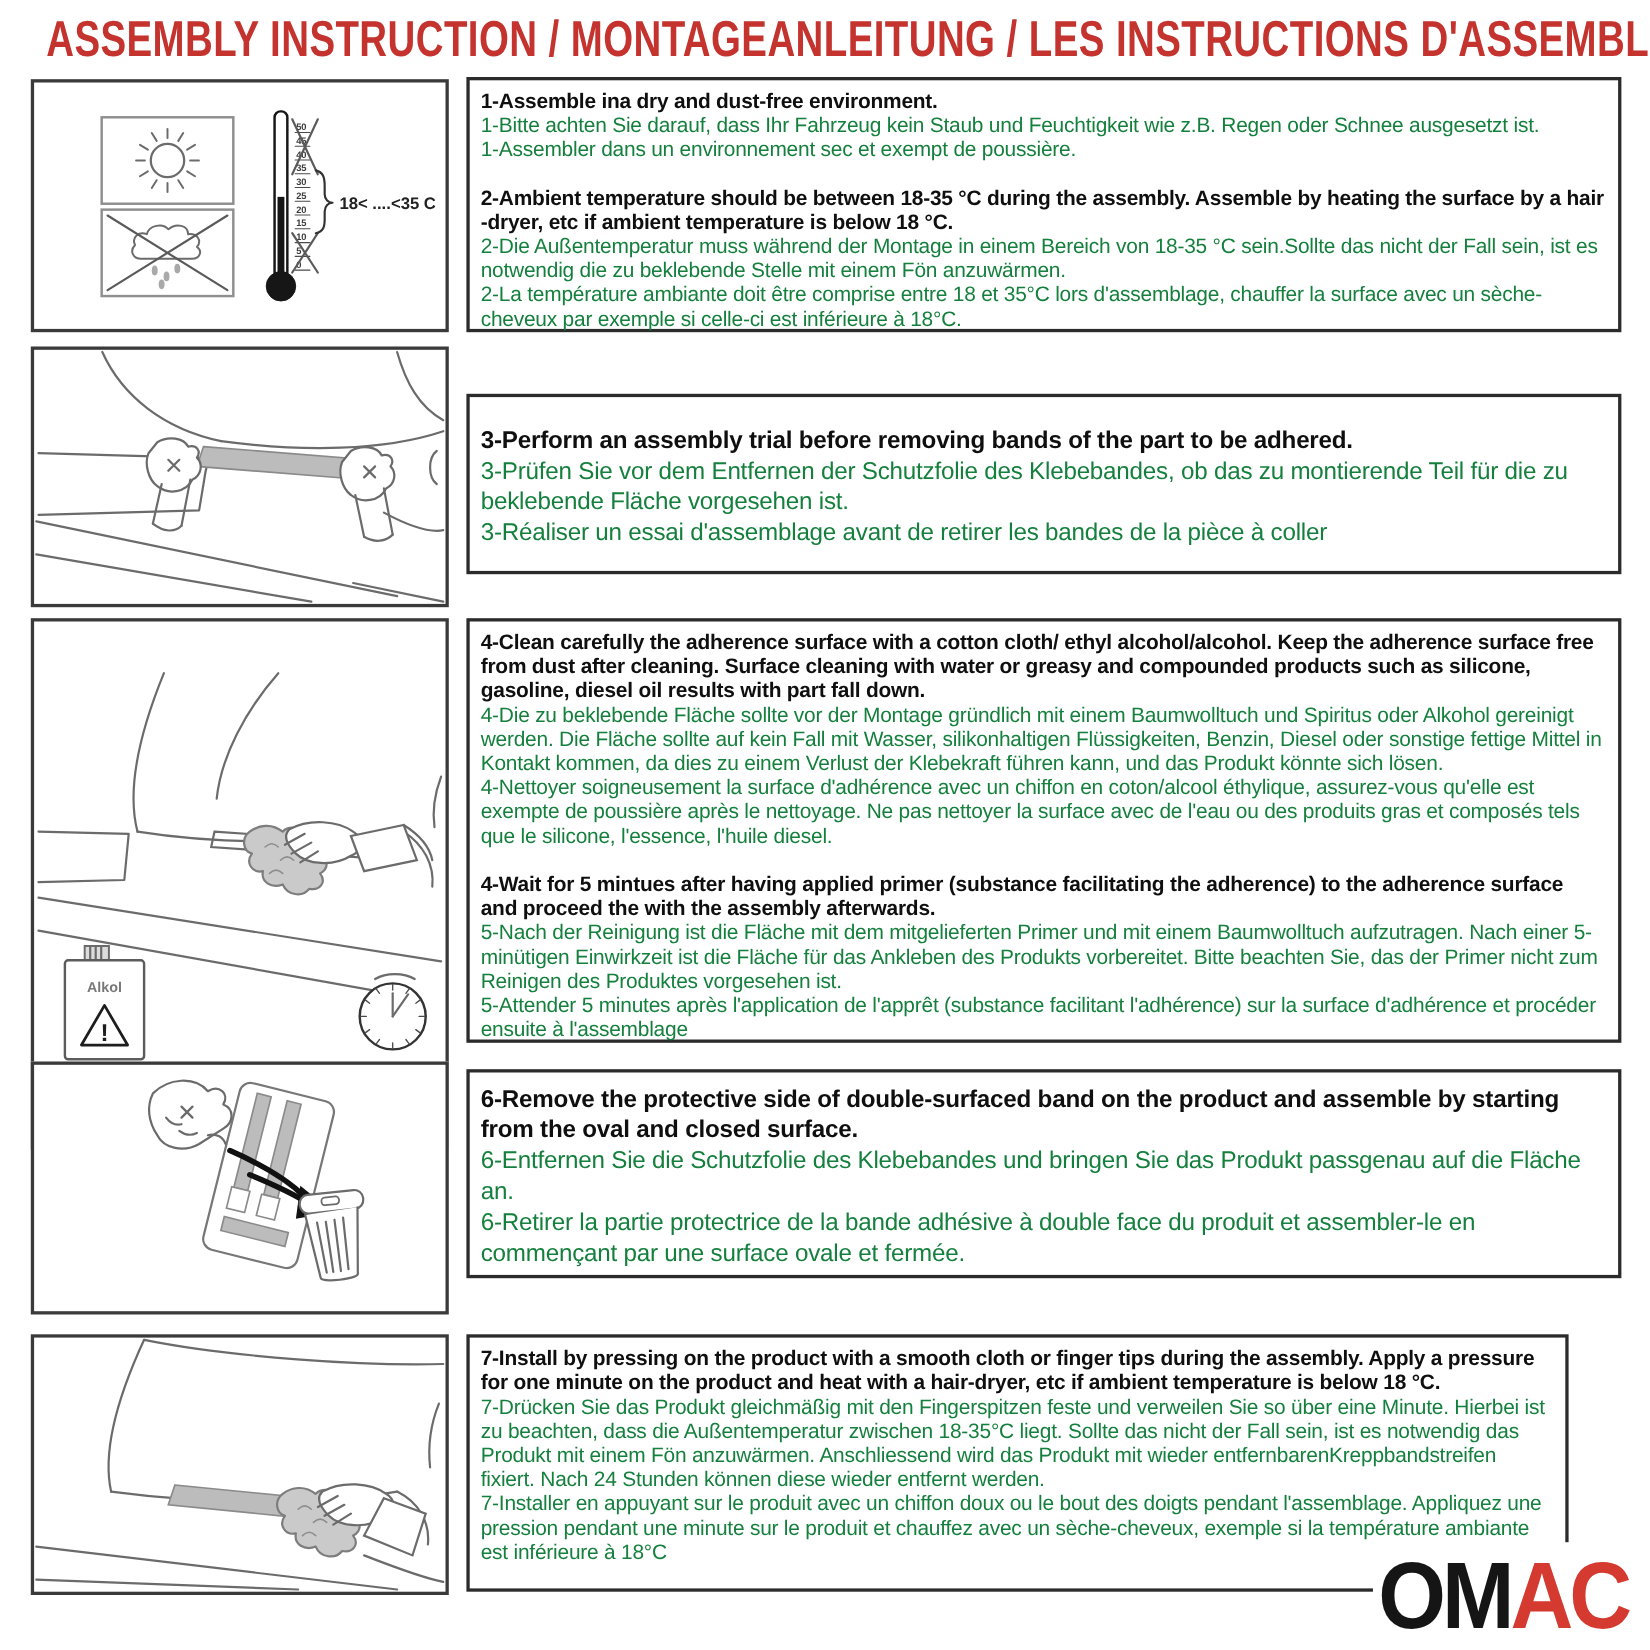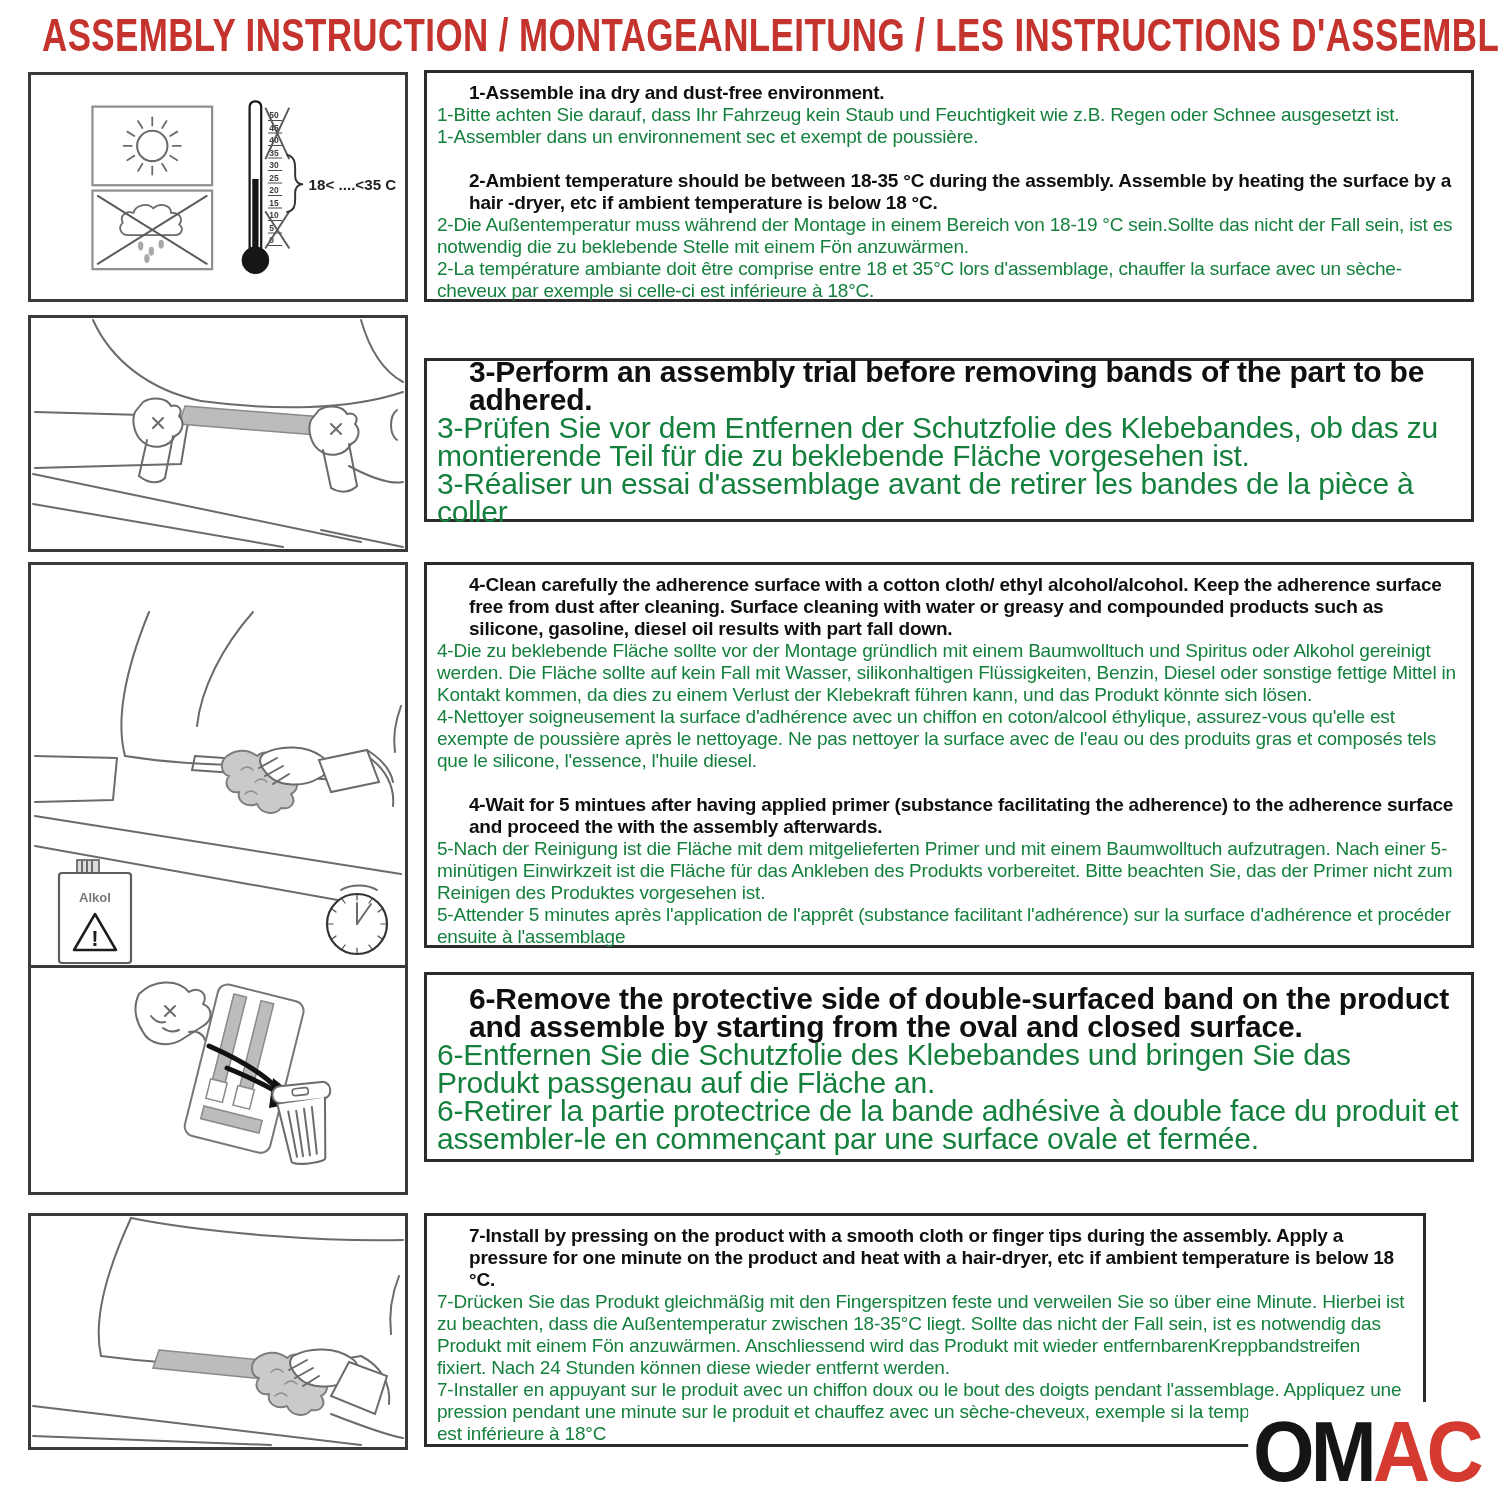--- a/index.html
+++ b/index.html
@@ -7,22 +7,22 @@
         font-family:"Liberation Sans",sans-serif;}
   .title{position:absolute;left:42px;top:8px;font-size:46px;font-weight:bold;
          white-space:nowrap;color:var(--title-red,#c4332e);
          transform:scaleX(0.76);transform-origin:left top;letter-spacing:0.5px;}
   .box{position:absolute;border:3px solid #2b2b2b;background:#fff;box-sizing:border-box;}
   .imgbox{border-color:#3a3a3a;}
   .txt{padding:9px 12px 6px 10px;box-sizing:border-box;}
   .vcenter{display:flex;flex-direction:column;justify-content:center;}
   .txt p{margin:0;letter-spacing:-0.2px;}
   .small-step p{font-size:19px;line-height:22px;}
-  .big-step p{font-size:30px;line-height:28px;}
-  .txt p.b{font-weight:bold;color:#0f0f0f;margin-left:32px;}
+  .big-step p{font-size:22px;line-height:28px;}
+  .txt p.b{font-weight:bold;color:#0f0f0f;}
   .txt p.n{font-weight:normal;color:#15803d;}
   .txt p.spacer{height:22px;}
   svg{display:block;width:100%;height:100%;}
   .ill path,.ill line,.ill polyline{fill:none;stroke:#6b6b6b;stroke-width:2;
       stroke-linecap:round;stroke-linejoin:round;}
   .ill .mini{fill:none;stroke:#8f8f8f;stroke-width:2.5;}
   .ill .strip{fill:#bcbcbc;stroke:#8a8a8a;stroke-width:1.5;}
   .ill .blob{fill:#cacaca;stroke:#7d7d7d;stroke-width:2;}
   .ill .whitefill{fill:#ffffff;stroke:#6b6b6b;stroke-width:2;}
   .ill .tube{fill:#ffffff;stroke:#161616;stroke-width:2.5;}
@@ -118,21 +118,21 @@
         <text class="range-label" x="266" y="115">18&lt; ....&lt;35 C</text>
       </g>
     </svg>
   </div>
   <div class="box txt small-step" style="left:424px;top:70px;width:1050px;height:232px;">
       <p class="b">1-Assemble ina dry and dust-free environment.</p>
       <p class="n">1-Bitte achten Sie darauf, dass Ihr Fahrzeug kein Staub und Feuchtigkeit wie z.B. Regen oder Schnee ausgesetzt ist.</p>
       <p class="n">1-Assembler dans un environnement sec et exempt de poussière.</p>
       <p class="spacer"></p>
       <p class="b">2-Ambient temperature should be between 18-35 °C  during the assembly. Assemble by heating the surface by a hair -dryer, etc if ambient temperature is below 18 °C.</p>
-      <p class="n">2-Die Außentemperatur muss während der Montage in einem Bereich von 18-19 °C  sein.Sollte das nicht der Fall sein, ist es notwendig die zu beklebende Stelle mit einem Fön anzuwärmen.</p>
+      <p class="n">2-Die Außentemperatur muss während der Montage in einem Bereich von 18-35 °C  sein.Sollte das nicht der Fall sein, ist es notwendig die zu beklebende Stelle mit einem Fön anzuwärmen.</p>
       <p class="n">2-La température ambiante doit être comprise entre 18 et 35°C lors d'assemblage, chauffer la surface avec un sèche-cheveux par exemple si celle-ci est inférieure à 18°C.</p>
     </div>
 
   <div class="box imgbox ill" style="left:28px;top:315px;width:380px;height:237px;">
     <svg viewBox="0 0 374 231">
       <path d="M 62,2 C 80,42 118,72 170,83"></path>
       <path d="M 170,83 C 245,93 318,92 372,74"></path>
       <path d="M 330,2 C 338,30 350,52 372,64"></path>
       <path d="M 366,92 C 358,98 358,116 366,122"></path>
       <path d="M 4,94 L 148,98 C 156,98 158,104 156,110 L 150,146 L 4,150"></path>

